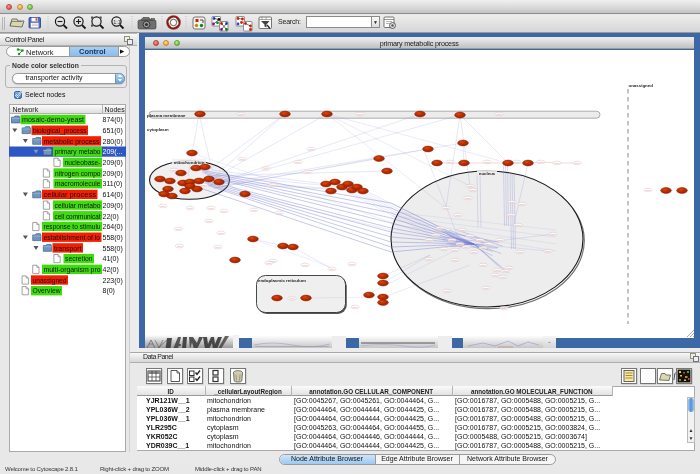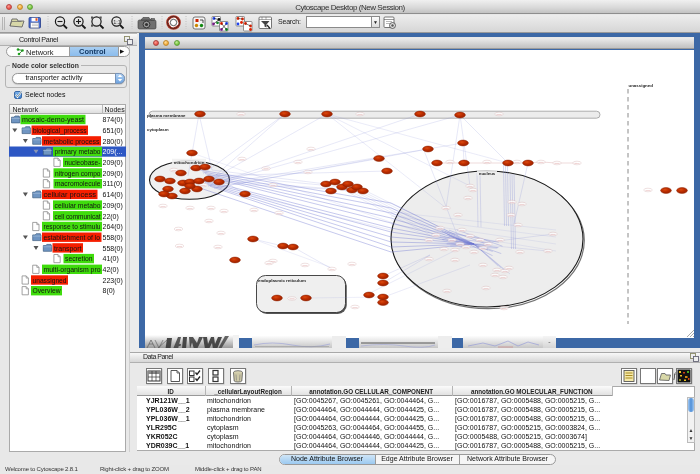--- a/index.html
+++ b/index.html
@@ -7,21 +7,20 @@
 .abs{position:absolute;}
 </style></head>
 <body>
 <div class="abs" style="left:0;top:0;width:700px;height:474px;">
 
 <div class="abs" style="left:0;top:0;width:700px;height:14px;
  background:linear-gradient(#f0f0f0,#d8d8d8 60%,#c2c2c2);border-bottom:1px solid #8e8e8e;"></div>
 <div class="abs" style="left:6px;top:3.5px;width:6px;height:6px;border-radius:50%;background:radial-gradient(circle at 35% 30%,#ff9d96,#ec5a50 60%,#c93a30);border:0.5px solid #ba4440;"></div>
 <div class="abs" style="left:16.5px;top:3.5px;width:6px;height:6px;border-radius:50%;background:radial-gradient(circle at 35% 30%,#ffe0a0,#f6b143 60%,#d88e1e);border:0.5px solid #c08a2e;"></div>
 <div class="abs" style="left:27px;top:3.5px;width:6px;height:6px;border-radius:50%;background:radial-gradient(circle at 35% 30%,#c6f0a0,#7ec944 60%,#56a423);border:0.5px solid #61a03a;"></div>
-<div class="abs" style="left:0;top:2.5px;width:700px;text-align:center;font-size:8px;letter-spacing:-0.45px;color:#303030;">Cytoscape Desktop (New Session)</div>
 
 <div class="abs" style="left:0;top:15px;width:700px;height:17.5px;
  background:linear-gradient(#ededed,#d6d6d6);border-bottom:1px solid #9a9a9a;"></div>
 <div class="abs" style="left:2px;top:17px;width:1px;height:13px;background:#b5b5b5;"></div>
 <div class="abs" style="left:4px;top:17px;width:1px;height:13px;background:#b5b5b5;"></div>
 
 <svg class="abs" style="left:0;top:14px;" width="700" height="18" viewBox="0 0 700 18">
 <g>
 
  <path d="M10 12 L12 5 L17 5 L18 7 L24 7 L22 13 Z" fill="#d8d8a8" stroke="#666" stroke-width="0.9"></path>
@@ -130,21 +129,21 @@
  <circle cx="9.5" cy="9.5" r="3" fill="#ddd" stroke="#333" stroke-width="0.7"></circle>
  <circle cx="9.5" cy="9.5" r="1.2" fill="#555"></circle>
 </svg>
 
 <div class="abs" style="left:130px;top:33px;width:570px;height:319px;background:#ececec;"></div>
 
 <div class="abs" style="left:0;top:33px;width:130px;height:419px;background:#e8e8e8;"></div>
 <div class="abs" style="left:129px;top:33px;width:1px;height:419px;background:#d0d0d0;"></div>
 <div class="abs" style="left:0;top:33px;width:137px;height:13px;
  background:linear-gradient(#fafafa,#d8d8d8);border-top:1px solid #b8b8b8;border-bottom:1px solid #b0b0b0;"></div>
-<div class="abs" style="left:19px;top:35px;font-size:7.2px;letter-spacing:-0.35px;color:#222;">Control Panel</div>
+<div class="abs" style="left:5px;top:35px;font-size:7.2px;letter-spacing:-0.35px;color:#222;">Control Panel</div>
 <svg class="abs" style="left:124px;top:35.5px;" width="9" height="9" viewBox="0 0 9 9">
  <rect x="0.5" y="0.5" width="5" height="5" fill="#eee" stroke="#8a8a66" stroke-width="0.9"></rect>
  <rect x="3.5" y="3.5" width="5" height="5" fill="#eee" stroke="#667" stroke-width="0.9"></rect>
 </svg>
 
 <div class="abs" style="left:5.5px;top:46px;width:124px;height:10.5px;background:#fdfdfd;
  border:1px solid #9a9a9a;border-radius:5.5px;overflow:hidden;">
  <div class="abs" style="left:62px;top:0;width:50px;height:10.5px;background:linear-gradient(#a8cdf0,#85b9ec);border-left:1px solid #9a9a9a;border-right:1px solid #9a9a9a;"></div>
  <div class="abs" style="left:112px;top:0;width:12px;height:10.5px;"></div>
 </div>
@@ -308,20 +307,21 @@
       <text x="32.5" y="293.4" font-size="7.2" fill="#141414" font-family="Liberation Sans" textLength="28.0" lengthAdjust="spacingAndGlyphs">Overview</text>
       <text x="102.5" y="293.4" font-size="7" fill="#111" font-family="Liberation Sans">8(0)</text>
     </svg>
 
 <div class="abs" style="left:139px;top:33px;width:561px;height:315px;background:#3c68a6;"></div>
 <div class="abs" style="left:144.5px;top:36.5px;width:549.5px;height:12px;
  background:linear-gradient(#ececec,#c9c9c9 80%,#c2c2c2);border-bottom:1px solid #9a9a9a;border-top:1px solid #e8e8e8;"></div>
 <div class="abs" style="left:152.5px;top:39.5px;width:6px;height:6px;border-radius:50%;background:radial-gradient(circle at 35% 30%,#ff9d96,#ec5a50 60%,#c93a30);border:0.5px solid #a94440;"></div>
 <div class="abs" style="left:163.3px;top:39.5px;width:6px;height:6px;border-radius:50%;background:radial-gradient(circle at 35% 30%,#ffe0a0,#f6b143 60%,#d88e1e);border:0.5px solid #c08a2e;"></div>
 <div class="abs" style="left:174.1px;top:39.5px;width:6px;height:6px;border-radius:50%;background:radial-gradient(circle at 35% 30%,#c6f0a0,#7ec944 60%,#56a423);border:0.5px solid #61a03a;"></div>
+<div class="abs" style="left:144.5px;top:38.5px;width:549.5px;text-align:center;font-size:7.2px;letter-spacing:-0.2px;color:#222;">primary metabolic process</div>
 <div class="abs" id="canvas" style="left:144.5px;top:49.5px;width:549.5px;height:288px;background:#fff;overflow:hidden;">
 
 <svg class="abs" style="left:-144.5px;top:-49.5px;" width="700" height="474" viewBox="0 0 700 474">
         <defs>
 <radialGradient id="rn" cx="40%" cy="35%">
  <stop offset="0%" stop-color="#d84a10"></stop>
             <stop offset="55%" stop-color="#c33000"></stop>
             <stop offset="100%" stop-color="#a82600"></stop>
 </radialGradient>
 </defs>

